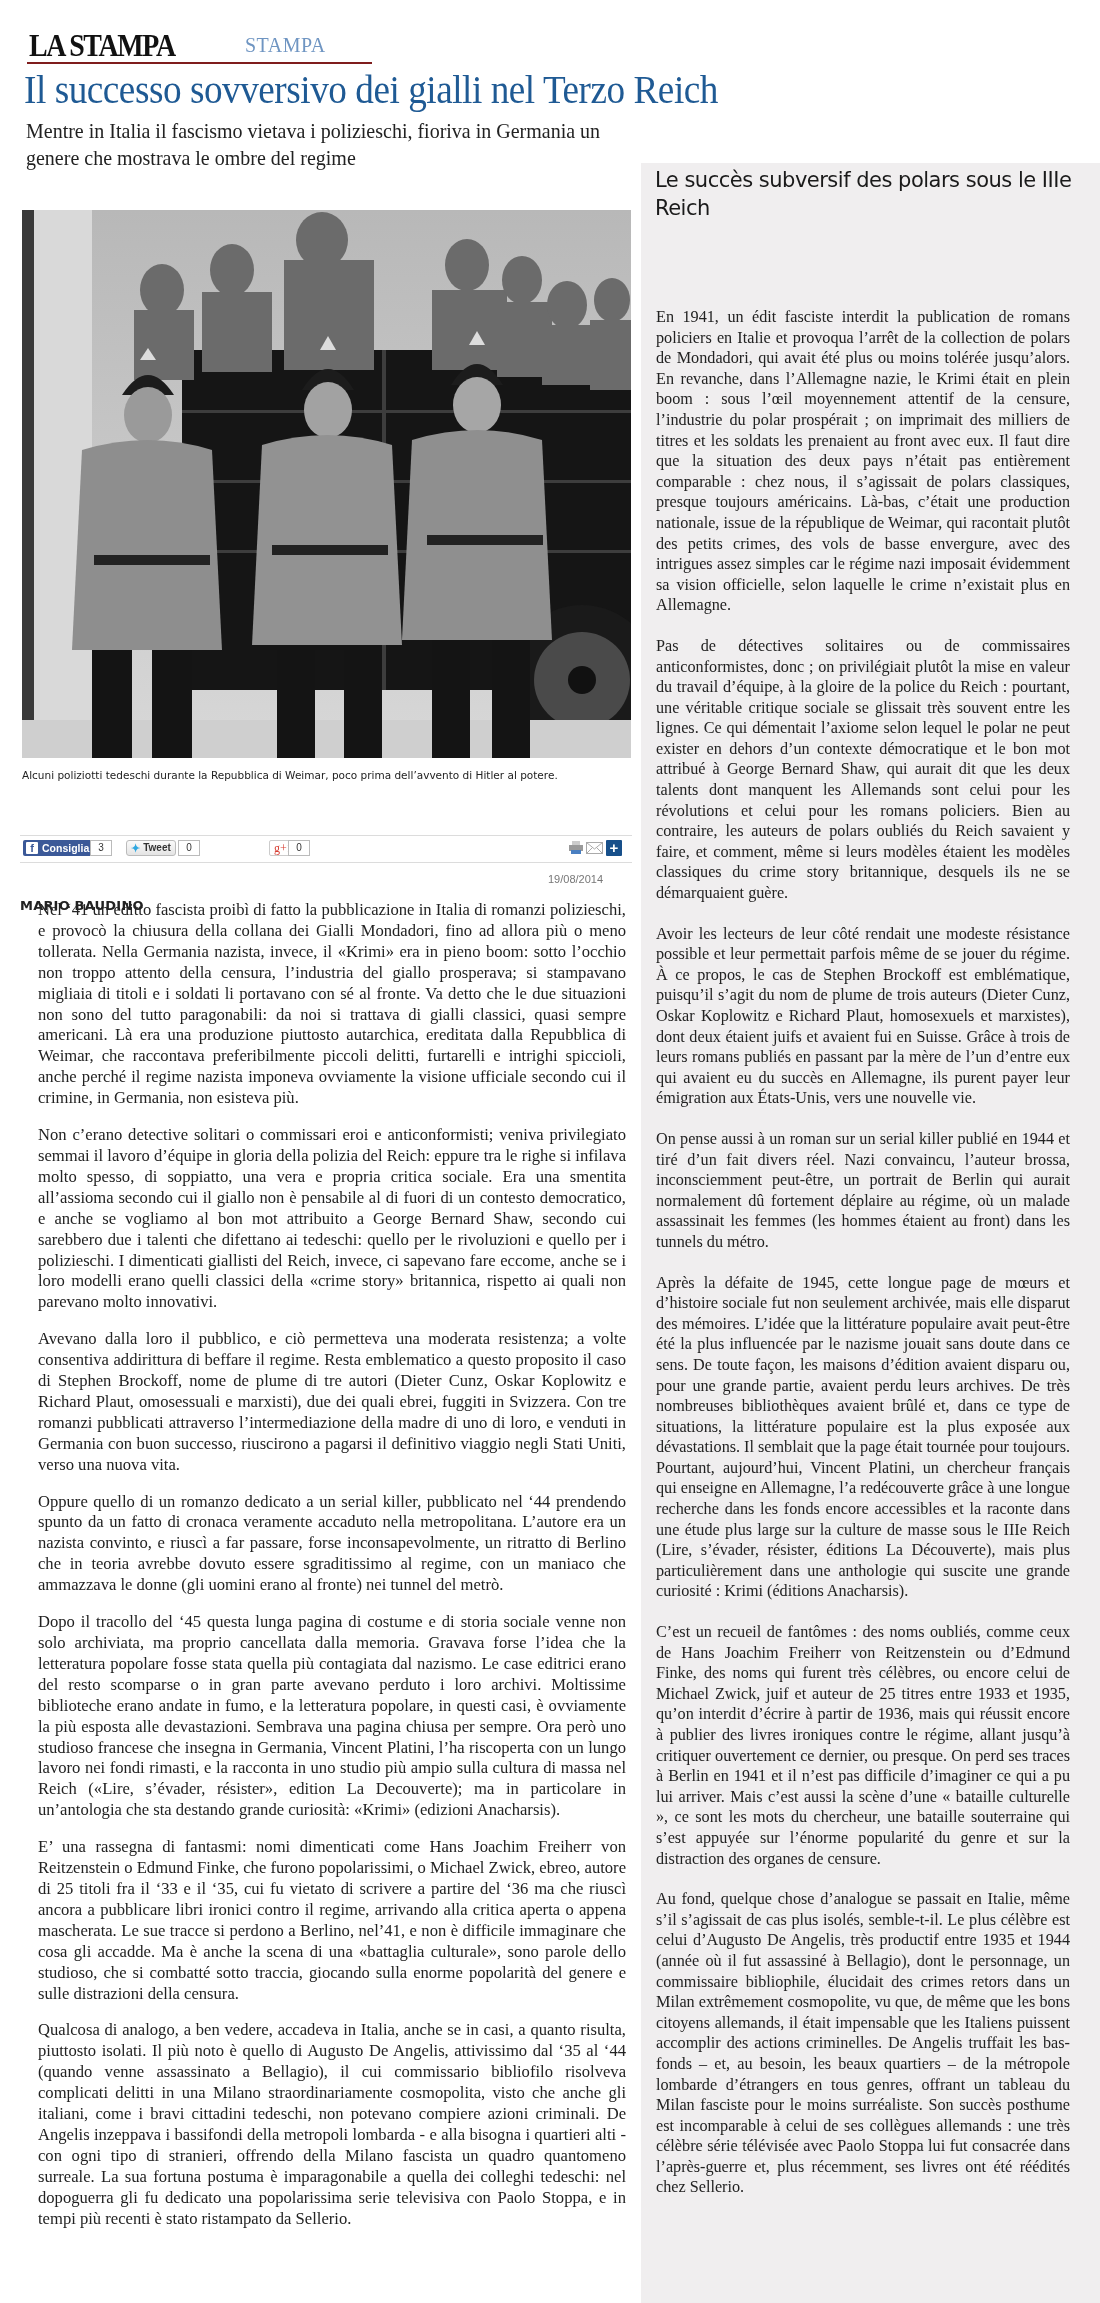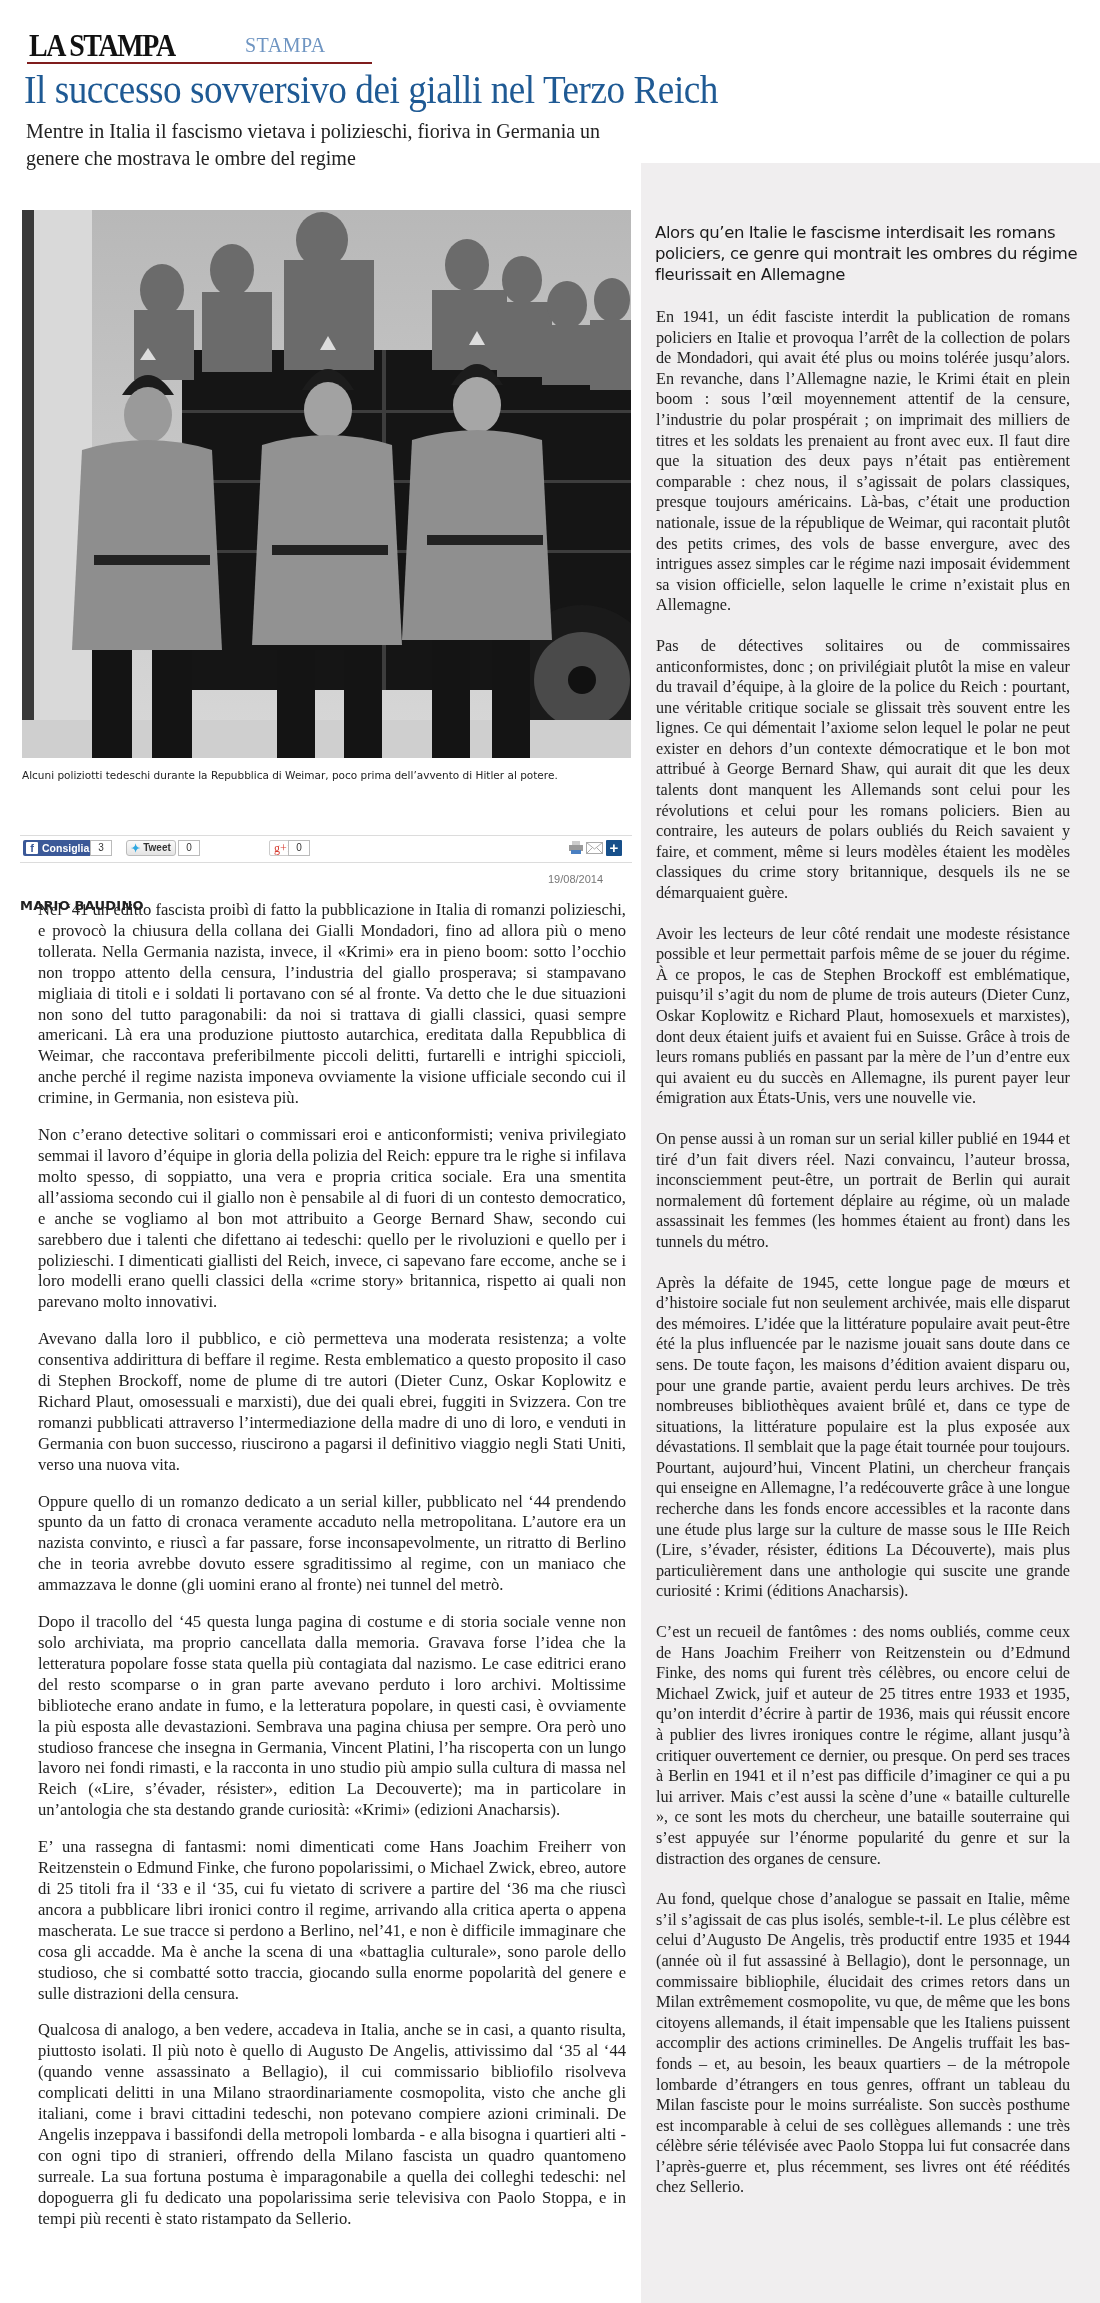--- a/index.html
+++ b/index.html
@@ -161,21 +161,21 @@
   <p>Nel ‘41 un editto fascista proibì di fatto la pubblicazione in Italia di romanzi polizieschi, e provocò la chiusura della collana dei Gialli Mondadori, fino ad allora più o meno tollerata. Nella Germania nazista, invece, il «Krimi» era in pieno boom: sotto l’occhio non troppo attento della censura, l’industria del giallo prosperava; si stampavano migliaia di titoli e i soldati li portavano con sé al fronte. Va detto che le due situazioni non sono del tutto paragonabili: da noi si trattava di gialli classici, quasi sempre americani. Là era una produzione piuttosto autarchica, ereditata dalla Repubblica di Weimar, che raccontava preferibilmente piccoli delitti, furtarelli e intrighi spiccioli, anche perché il regime nazista imponeva ovviamente la visione ufficiale secondo cui il crimine, in Germania, non esisteva più.</p>
   <p>Non c’erano detective solitari o commissari eroi e anticonformisti; veniva privilegiato semmai il lavoro d’équipe in gloria della polizia del Reich: eppure tra le righe si infilava molto spesso, di soppiatto, una vera e propria critica sociale. Era una smentita all’assioma secondo cui il giallo non è pensabile al di fuori di un contesto democratico, e anche se vogliamo al bon mot attribuito a George Bernard Shaw, secondo cui sarebbero due i talenti che difettano ai tedeschi: quello per le rivoluzioni e quello per i polizieschi. I dimenticati giallisti del Reich, invece, ci sapevano fare eccome, anche se i loro modelli erano quelli classici della «crime story» britannica, rispetto ai quali non parevano molto innovativi.</p>
   <p>Avevano dalla loro il pubblico, e ciò permetteva una moderata resistenza; a volte consentiva addirittura di beffare il regime. Resta emblematico a questo proposito il caso di Stephen Brockoff, nome de plume di tre autori (Dieter Cunz, Oskar Koplowitz e Richard Plaut, omosessuali e marxisti), due dei quali ebrei, fuggiti in Svizzera. Con tre romanzi pubblicati attraverso l’intermediazione della madre di uno di loro, e venduti in Germania con buon successo, riuscirono a pagarsi il definitivo viaggio negli Stati Uniti, verso una nuova vita.</p>
   <p>Oppure quello di un romanzo dedicato a un serial killer, pubblicato nel ‘44 prendendo spunto da un fatto di cronaca veramente accaduto nella metropolitana. L’autore era un nazista convinto, e riuscì a far passare, forse inconsapevolmente, un ritratto di Berlino che in teoria avrebbe dovuto essere sgraditissimo al regime, con un maniaco che ammazzava le donne (gli uomini erano al fronte) nei tunnel del metrò.</p>
   <p>Dopo il tracollo del ‘45 questa lunga pagina di costume e di storia sociale venne non solo archiviata, ma proprio cancellata dalla memoria. Gravava forse l’idea che la letteratura popolare fosse stata quella più contagiata dal nazismo. Le case editrici erano del resto scomparse o in gran parte avevano perduto i loro archivi. Moltissime biblioteche erano andate in fumo, e la letteratura popolare, in questi casi, è ovviamente la più esposta alle devastazioni. Sembrava una pagina chiusa per sempre. Ora però uno studioso francese che insegna in Germania, Vincent Platini, l’ha riscoperta con un lungo lavoro nei fondi rimasti, e la racconta in uno studio più ampio sulla cultura di massa nel Reich («Lire, s’évader, résister», edition La Decouverte); ma in particolare in un’antologia che sta destando grande curiosità: «Krimi» (edizioni Anacharsis).</p>
   <p>E’ una rassegna di fantasmi: nomi dimenticati come Hans Joachim Freiherr von Reitzenstein o Edmund Finke, che furono popolarissimi, o Michael Zwick, ebreo, autore di 25 titoli fra il ‘33 e il ‘35, cui fu vietato di scrivere a partire del ‘36 ma che riuscì ancora a pubblicare libri ironici contro il regime, arrivando alla critica aperta o appena mascherata. Le sue tracce si perdono a Berlino, nel’41, e non è difficile immaginare che cosa gli accadde. Ma è anche la scena di una «battaglia culturale», sono parole dello studioso, che si combatté sotto traccia, giocando sulla enorme popolarità del genere e sulle distrazioni della censura.</p>
   <p>Qualcosa di analogo, a ben vedere, accadeva in Italia, anche se in casi, a quanto risulta, piuttosto isolati. Il più noto è quello di Augusto De Angelis, attivissimo dal ‘35 al ‘44 (quando venne assassinato a Bellagio), il cui commissario bibliofilo risolveva complicati delitti in una Milano straordinariamente cosmopolita, visto che anche gli italiani, come i bravi cittadini tedeschi, non potevano compiere azioni criminali. De Angelis inzeppava i bassifondi della metropoli lombarda - e alla bisogna i quartieri alti - con ogni tipo di stranieri, offrendo della Milano fascista un quadro quantomeno surreale. La sua fortuna postuma è imparagonabile a quella dei colleghi tedeschi: nel dopoguerra gli fu dedicato una popolarissima serie televisiva con Paolo Stoppa, e in tempi più recenti è stato ristampato da Sellerio.</p>
 </div>
 
 <div class="fr-panel">
-  <div class="subtitle-fr">Alors qu’en Italie le fascisme interdisait les romans policiers, ce genre qui montrait les ombres du régime fleurissait en Allemagne</div>
+  <div class="title-fr">Le succès subversif des polars sous le IIIe Reich</div>
   <div class="body-fr">
     <p>En 1941, un édit fasciste interdit la publication de romans policiers en Italie et provoqua l’arrêt de la collection de polars de Mondadori, qui avait été plus ou moins tolérée jusqu’alors. En revanche, dans l’Allemagne nazie, le Krimi était en plein boom : sous l’œil moyennement attentif de la censure, l’industrie du polar prospérait ; on imprimait des milliers de titres et les soldats les prenaient au front avec eux. Il faut dire que la situation des deux pays n’était pas entièrement comparable : chez nous, il s’agissait de polars classiques, presque toujours américains. Là-bas, c’était une production nationale, issue de la république de Weimar, qui racontait plutôt des petits crimes, des vols de basse envergure, avec des intrigues assez simples car le régime nazi imposait évidemment sa vision officielle, selon laquelle le crime n’existait plus en Allemagne.</p>
     <p>Pas de détectives solitaires ou de commissaires anticonformistes, donc ; on privilégiait plutôt la mise en valeur du travail d’équipe, à la gloire de la police du Reich : pourtant, une véritable critique sociale se glissait très souvent entre les lignes. Ce qui démentait l’axiome selon lequel le polar ne peut exister en dehors d’un contexte démocratique et le bon mot attribué à George Bernard Shaw, qui aurait dit que les deux talents dont manquent les Allemands sont celui pour les révolutions et celui pour les romans policiers. Bien au contraire, les auteurs de polars oubliés du Reich savaient y faire, et comment, même si leurs modèles étaient les modèles classiques du crime story britannique, desquels ils ne se démarquaient guère.</p>
     <p>Avoir les lecteurs de leur côté rendait une modeste résistance possible et leur permettait parfois même de se jouer du régime. À ce propos, le cas de Stephen Brockoff est emblématique, puisqu’il s’agit du nom de plume de trois auteurs (Dieter Cunz, Oskar Koplowitz e Richard Plaut, homosexuels et marxistes), dont deux étaient juifs et avaient fui en Suisse. Grâce à trois de leurs romans publiés en passant par la mère de l’un d’entre eux qui avaient eu du succès en Allemagne, ils purent payer leur émigration aux États-Unis, vers une nouvelle vie.</p>
     <p>On pense aussi à un roman sur un serial killer publié en 1944 et tiré d’un fait divers réel. Nazi convaincu, l’auteur brossa, inconsciemment peut-être, un portrait de Berlin qui aurait normalement dû fortement déplaire au régime, où un malade assassinait les femmes (les hommes étaient au front) dans les tunnels du métro.</p>
     <p>Après la défaite de 1945, cette longue page de mœurs et d’histoire sociale fut non seulement archivée, mais elle disparut des mémoires. L’idée que la littérature populaire avait peut-être été la plus influencée par le nazisme jouait sans doute dans ce sens. De toute façon, les maisons d’édition avaient disparu ou, pour une grande partie, avaient perdu leurs archives. De très nombreuses bibliothèques avaient brûlé et, dans ce type de situations, la littérature populaire est la plus exposée aux dévastations. Il semblait que la page était tournée pour toujours. Pourtant, aujourd’hui, Vincent Platini, un chercheur français qui enseigne en Allemagne, l’a redécouverte grâce à une longue recherche dans les fonds encore accessibles et la raconte dans une étude plus large sur la culture de masse sous le IIIe Reich (Lire, s’évader, résister, éditions La Découverte), mais plus particulièrement dans une anthologie qui suscite une grande curiosité : Krimi (éditions Anacharsis).</p>
     <p>C’est un recueil de fantômes : des noms oubliés, comme ceux de Hans Joachim Freiherr von Reitzenstein ou d’Edmund Finke, des noms qui furent très célèbres, ou encore celui de Michael Zwick, juif et auteur de 25 titres entre 1933 et 1935, qu’on interdit d’écrire à partir de 1936, mais qui réussit encore à publier des livres ironiques contre le régime, allant jusqu’à critiquer ouvertement ce dernier, ou presque. On perd ses traces à Berlin en 1941 et il n’est pas difficile d’imaginer ce qui a pu lui arriver. Mais c’est aussi la scène d’une « bataille culturelle », ce sont les mots du chercheur, une bataille souterraine qui s’est appuyée sur l’énorme popularité du genre et sur la distraction des organes de censure.</p>
     <p>Au fond, quelque chose d’analogue se passait en Italie, même s’il s’agissait de cas plus isolés, semble-t-il. Le plus célèbre est celui d’Augusto De Angelis, très productif entre 1935 et 1944 (année où il fut assassiné à Bellagio), dont le personnage, un commissaire bibliophile, élucidait des crimes retors dans un Milan extrêmement cosmopolite, vu que, de même que les bons citoyens allemands, il était impensable que les Italiens puissent accomplir des actions criminelles. De Angelis truffait les bas-fonds – et, au besoin, les beaux quartiers – de la métropole lombarde d’étrangers en tous genres, offrant un tableau du Milan fasciste pour le moins surréaliste. Son succès posthume est incomparable à celui de ses collègues allemands : une très célèbre série télévisée avec Paolo Stoppa lui fut consacrée dans l’après-guerre et, plus récemment, ses livres ont été réédités chez Sellerio.</p>
   </div>
 </div>

